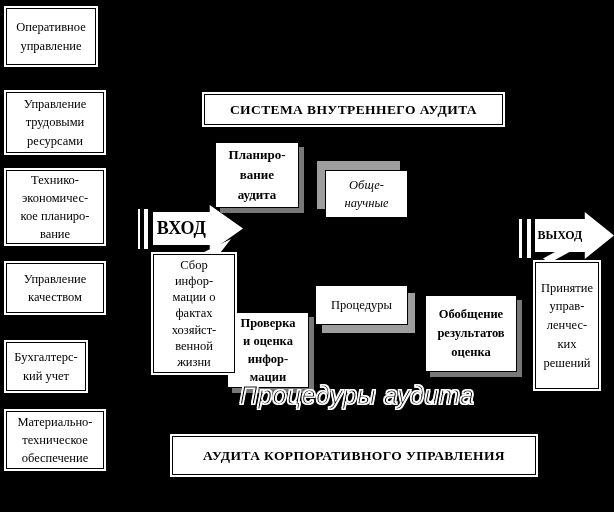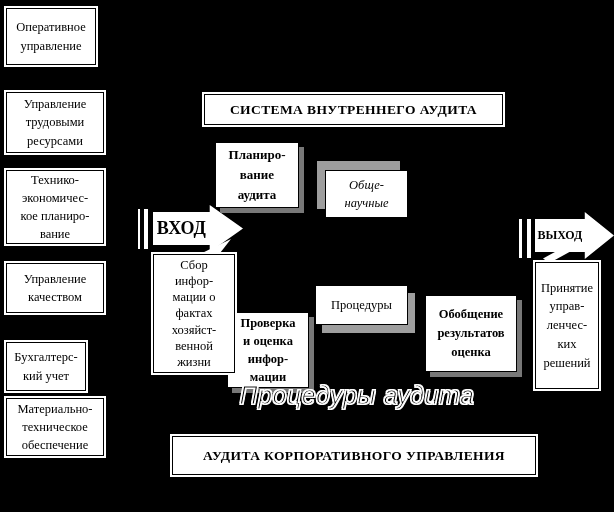--- a/index.html
+++ b/index.html
@@ -53,21 +53,21 @@
 трудовыми
 ресурсами</div>
   <div class="bx rim" style="left:6px;top:170px;width:98px;height:74px;">Технико-
 экономичес-
 кое планиро-
 вание</div>
   <div class="bx rim" style="left:6px;top:263px;width:98px;height:50px;">Управление
 качеством</div>
   <div class="bx rim" style="left:6px;top:342px;width:80px;height:49px;">Бухгалтерс-
 кий учет</div>
-  <div class="bx rim" style="left:6px;top:398px;width:98px;height:58px;">Материально-
+  <div class="bx rim" style="left:6px;top:411px;width:98px;height:58px;">Материально-
 техническое
 обеспечение</div>
 
   <div class="bx rim banner" style="left:204px;top:94px;width:299px;height:31px;">СИСТЕМА ВНУТРЕННЕГО АУДИТА</div>
 
   <div class="bar" style="left:138px;top:209px;width:2px;height:40px;"></div>
   <div class="bar" style="left:144px;top:209px;width:4px;height:40px;"></div>
   <div class="blockarrow" style="left:153px;top:205px;width:90px;height:47px;">
     <span class="lbl" style="font-size:18px;">ВХОД</span>
   </div>

